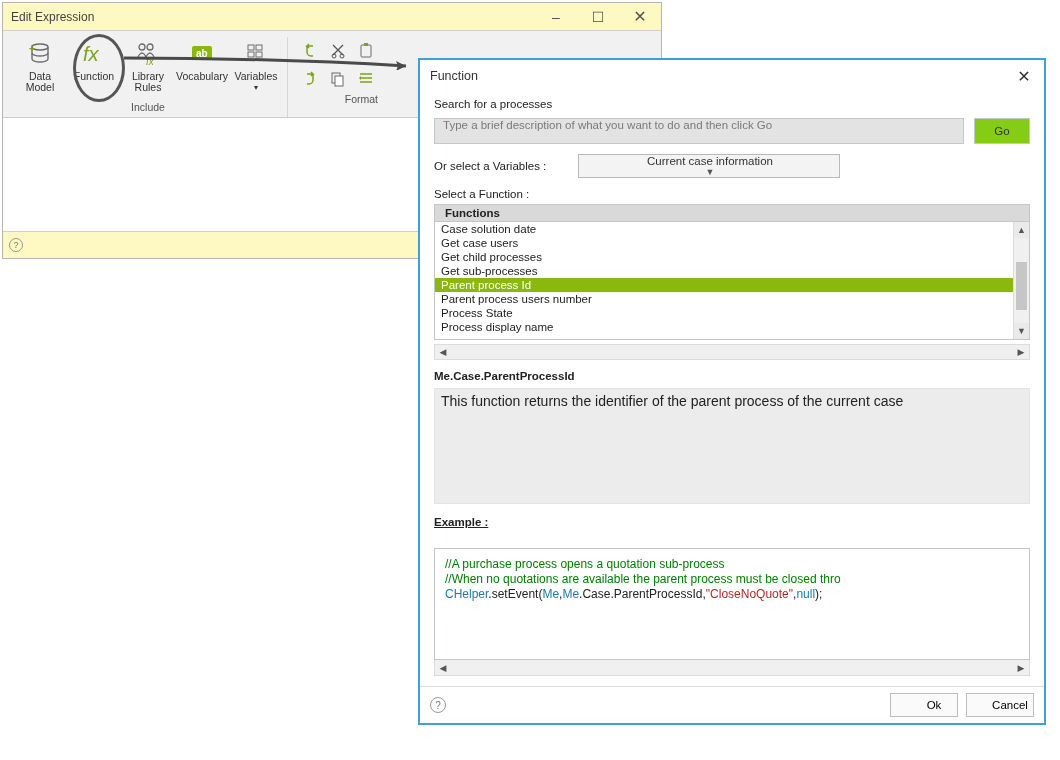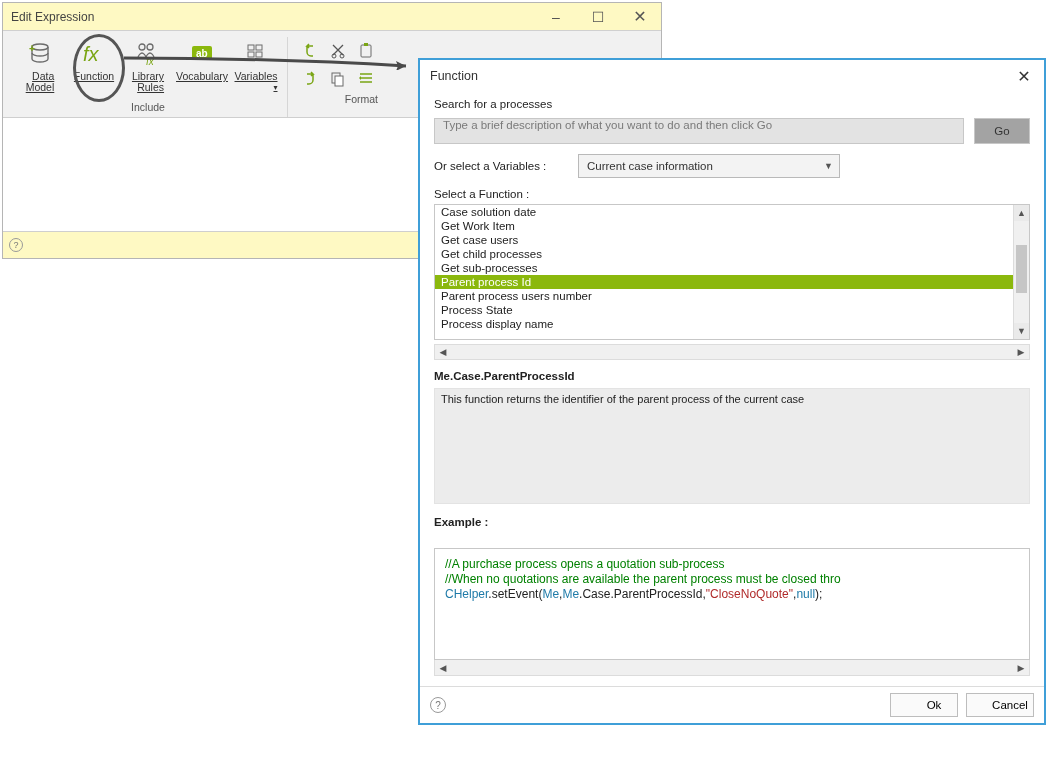--- a/index.html
+++ b/index.html
@@ -12,21 +12,21 @@
   .titlebar .ctl { width: 42px; height: 28px; display: flex; align-items: center; justify-content: center; font-size: 14px; color: #555; }
   .titlebar .ctl:last-child { font-size: 16px; }
 
   .ribbon { background: #f1f1f1; border-bottom: 1px solid #cfcfcf; padding: 6px 6px 0 6px; }
   .ribbon-row { display: flex; }
   .ribbon-group { display: flex; flex-direction: column; align-items: center; border-right: 1px solid #d6d6d6; padding: 0 6px; }
   .ribbon-group:last-child { border-right: none; }
   .rg-items { display: flex; gap: 4px; }
   .rg-item { display: flex; flex-direction: column; align-items: center; width: 50px; height: 62px; justify-content: start; padding-top: 2px; position: relative; }
   .rg-item .ico { width: 30px; height: 30px; display: flex; align-items: center; justify-content: center; }
-  .rg-item .lbl { font-size: 10.5px; color: #333; text-align: right; line-height: 11px; margin-top: 2px; text-decoration: underline; }
+  .rg-item .lbl { font-size: 10.5px; color: #333; text-align: center; line-height: 11px; margin-top: 2px; }
   .rg-item .lbl .chev { font-size: 8px; display: block; }
   .rg-caption { font-size: 10.5px; color: #555; text-align: center; padding: 2px 0 4px; }
 
   .format-grp { padding-left: 10px; align-items: flex-end; }
   .format-grid { display: grid; grid-template-columns: repeat(3, 24px); grid-template-rows: repeat(2, 24px); gap: 4px; padding-top: 2px; }
   .format-grid .fi { display: flex; align-items: center; justify-content: center; }
 
   .edit-body { height: 114px; border-bottom: 1px solid #cfcfcf; background: #fff; margin: 0; }
   .edit-footer { height: 26px; padding-left: 6px; display: flex; align-items: center; }
 
@@ -38,42 +38,42 @@
   
   .win-func { position: absolute; left: 418px; top: 58px; width: 628px; border: 2px solid #3f9fd8; background: #fff; display: flex; flex-direction: column; }
   .win-func .fn-title { height: 32px; display: flex; align-items: center; padding: 0 10px; font-size: 12.5px; color: #333; }
   .win-func .fn-title .spacer { flex: 1; }
   .win-func .close-x { width: 20px; text-align: center; font-size: 16px; color: #333; }
 
   .fn-body { padding: 6px 14px 10px 14px; font-size: 11.5px; color: #222; }
   .fn-row { display: flex; align-items: center; gap: 10px; margin-bottom: 10px; margin-top: 8px; }
   .fn-label { }
   .search-input { flex: 1; height: 26px; background: #e3e3e3; border: 1px solid #c7c7c7; color: #7a7a7a; font-size: 11.5px; padding: 0 8px; }
-  .go-btn { width: 56px; height: 26px; border: 1px solid #c7c7c7; background: #a3a3a3; font-size: 11.5px; color: #333; display:flex; align-items:center; justify-content:center; }
-  .cat-select { width: 262px; height: 24px; border: 1px solid #b9b9b9; background: #f3f3f3; font-size: 11.5px; color: #333; display: flex; align-items: center; justify-content: space-between; padding: 0 6px 0 8px; }
+  .go-btn { width: 56px; height: 26px; border: 1px solid #c7c7c7; background: #84cc16; font-size: 11.5px; color: #333; display:flex; align-items:center; justify-content:center; }
+  .cat-select { width: 262px; height: 24px; border: 1px solid #b9b9b9; background: #f3f3f3; font-size: 11.5px; color: #333; display: flex; align-items: center; justify-content: space-between; padding: 0 6px 0 8px; flex-direction: column; }
   .cat-select .arrow { font-size: 9px; color: #555; }
 
   .fn-listwrap { border: 1px solid #c7c7c7; height: 136px; display: flex; flex-direction: column; margin-bottom: 4px; }
   .fn-listhead { background: #d9d9d9; font-weight: bold; padding: 2px 10px; font-size: 11.5px; border-bottom: 1px solid #c7c7c7; }
   .fn-listscroll { flex: 1; overflow: hidden; display: flex; }
   .fn-list { flex: 1; overflow: hidden; }
   .fn-list .fi { padding: 0px 6px; font-size: 11.5px; color: #222; line-height: 14px; }
   .fn-list .fi.sel { background: #8bb80d; color: #fff; }
   .fn-vscroll { width: 16px; background: #f0f0f0; border-left: 1px solid #dcdcdc; position: relative; }
   .fn-vscroll .up, .fn-vscroll .dn { height: 16px; display:flex;align-items:center;justify-content:center; font-size:9px; color:#555; background:#eaeaea; }
   .fn-vscroll .dn { position:absolute; bottom:0; left:0; right:0; }
   .fn-vscroll .thumb { position:absolute; left:2px; right:2px; top:40px; height:48px; background:#c6c6c6; }
   .fn-hscroll { height: 16px; background:#f0f0f0; border:1px solid #dcdcdc; display:flex; align-items:center; margin-bottom:10px; }
   .fn-hscroll .lt, .fn-hscroll .rt { width:16px; text-align:center; font-size:9px; color:#555; }
   .fn-hscroll .track { flex:1; }
 
   .fn-sig { font-weight: bold; font-size: 11.5px; margin-bottom: 6px; }
-  .fn-desc-box { background: #ececec; min-height: 116px; padding: 4px 6px; font-size: 11px; margin-bottom: 12px; border:1px solid #e3e3e3;}
-
-  .example-lbl { font-weight: bold; font-size: 11.5px; margin-bottom: 4px; }
+  .fn-desc-box { background: #ececec; min-height: 116px; padding: 4px 6px; font-size: 14px; margin-bottom: 12px; border:1px solid #e3e3e3;}
+
+  .example-lbl { font-weight: bold; font-size: 11.5px; margin-bottom: 4px; text-decoration: underline; }
   .example-box { border: 1px solid #c7c7c7; height: 112px; padding: 8px 10px 8px 10px; font-family: Consolas, "Courier New", monospace; font-size: 12px; white-space: pre; overflow:hidden; position:relative;margin-top:20px; }
   .c-comment { color: #008000; }
   .c-type { color: #1e7aa8; }
   .c-prop { color: #1e7aa8; }
   .c-str { color: #b02a2a; }
   .c-kw { color: #1e7aa8; }
   .example-hscroll { height:16px; background:#f0f0f0; border:1px solid #dcdcdc; border-top:none; display:flex; align-items:center; }
   .example-hscroll .lt,.example-hscroll .rt{ width:16px; text-align:center; font-size:9px; color:#555; }
   .example-hscroll .track{flex:1; position:relative;}
   .example-hscroll .thumb{ position:absolute; left:72px; width:400px; top:2px; bottom:2px; background:#c6c6c6; }
@@ -229,24 +229,24 @@
       <span style="width:134px;">Or select a Variables :</span>
       <div class="cat-select">
         <span>Current case information</span>
         <span class="arrow">▼</span>
       </div>
     </div>
 
     <div class="fn-label" style="margin-bottom:4px;">Select a Function :</div>
 
     <div class="fn-listwrap">
+      <div class="fn-listhead">Functions</div>
       <div class="fn-listscroll">
         <div class="fn-list" id="fn-list">
             <div class="fi">Case solution date</div>
-            <div class="fi">Get Work Item</div>
             <div class="fi">Get case users</div>
             <div class="fi">Get child processes</div>
             <div class="fi">Get sub-processes</div>
             <div class="fi sel">Parent process Id</div>
             <div class="fi">Parent process users number</div>
             <div class="fi">Process State</div>
             <div class="fi">Process display name</div>
           </div>
         <div class="fn-vscroll">
           <div class="up">▲</div>

